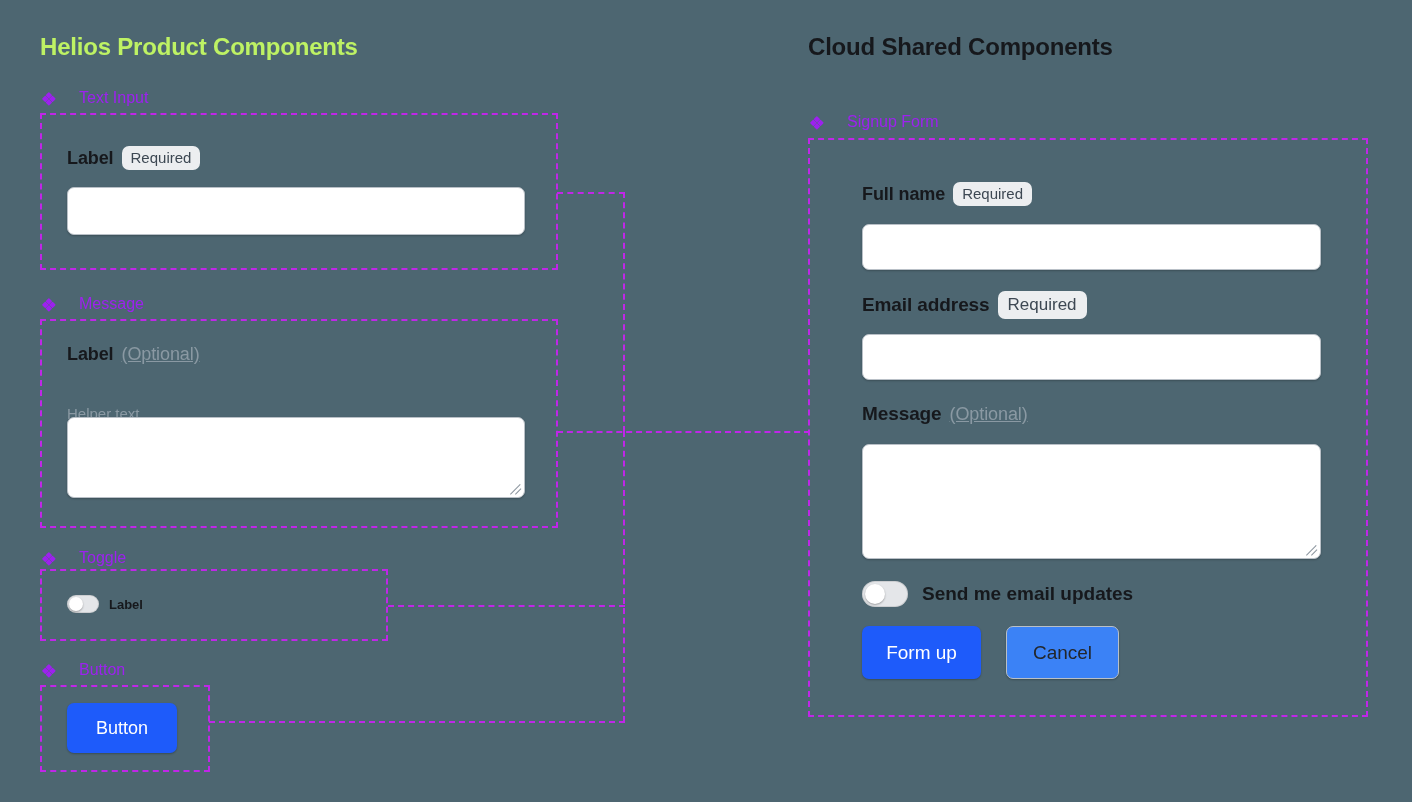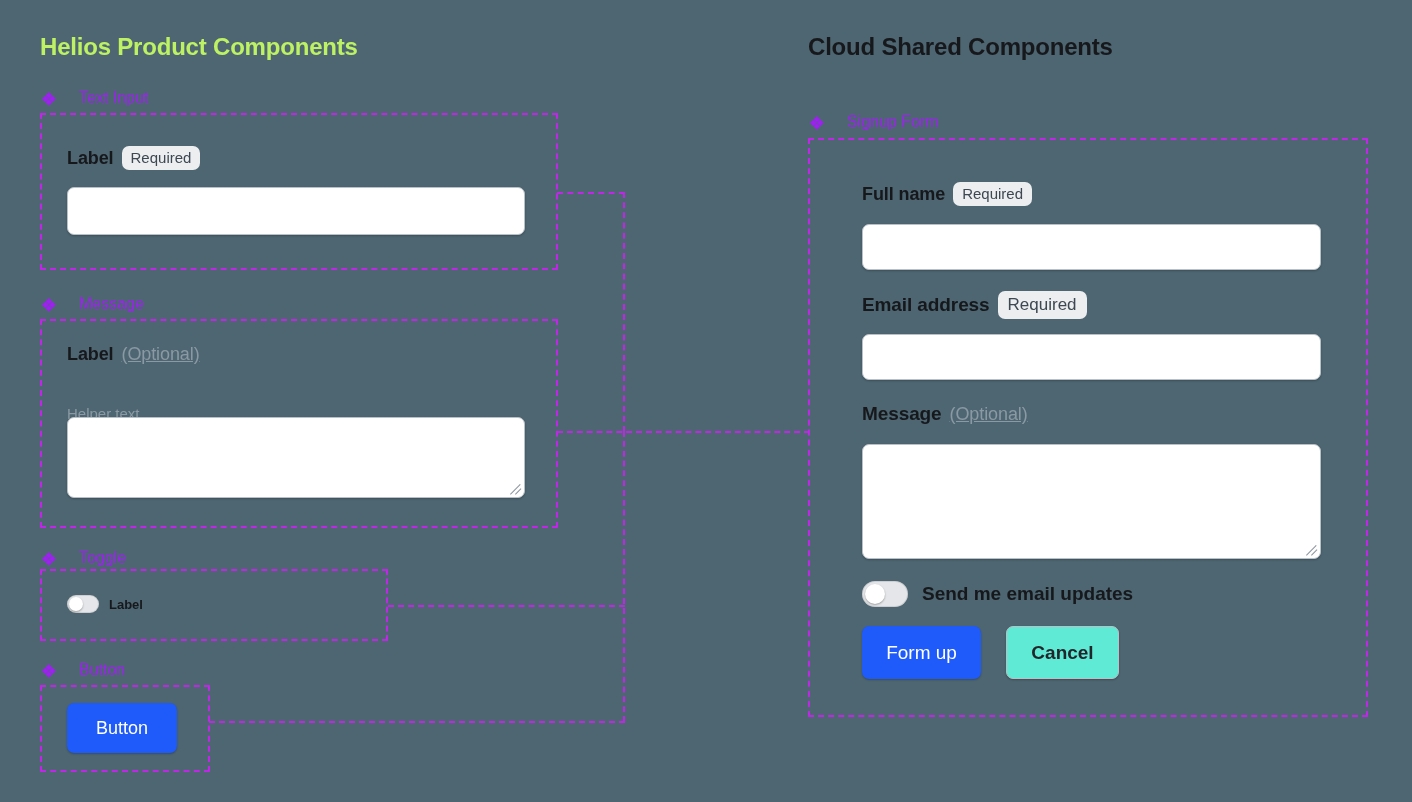--- a/index.html
+++ b/index.html
@@ -144,21 +144,21 @@
     display: flex;
     align-items: center;
     justify-content: center;
     white-space: nowrap;
     border: 1px solid transparent;
     box-shadow: 0 1px 2px rgba(0,0,0,0.25);
     cursor: pointer;
     user-select: none;
   }
   .btn-primary { background: #1e5bfa; color: #ffffff; }
-  .btn-secondary { background: #5eead4; color: #22262b; border-color: #b9c0c7; font-weight: bold; }
+  .btn-secondary { background: #3b82f6; color: #22262b; border-color: #b9c0c7; }
 </style>
 </head>
 <body>
 
 <div class="canvas">
 
   <div class="conn-h" style="left:557px; top:192px; width:68px;"></div>
   <div class="conn-v" style="left:623px; top:192px; height:240px;"></div>
 
   <div class="conn-h" style="left:557px; top:431px; width:253px;"></div>

